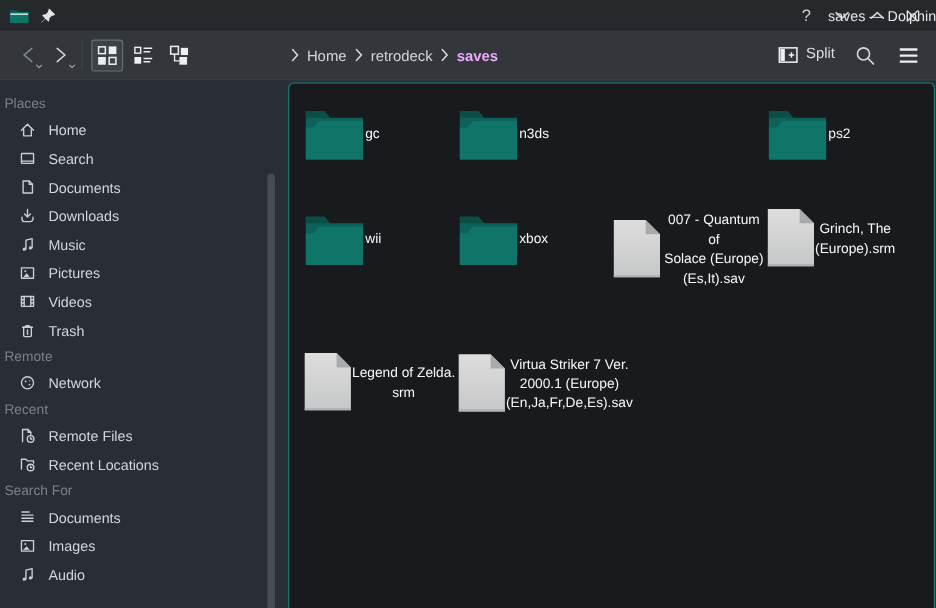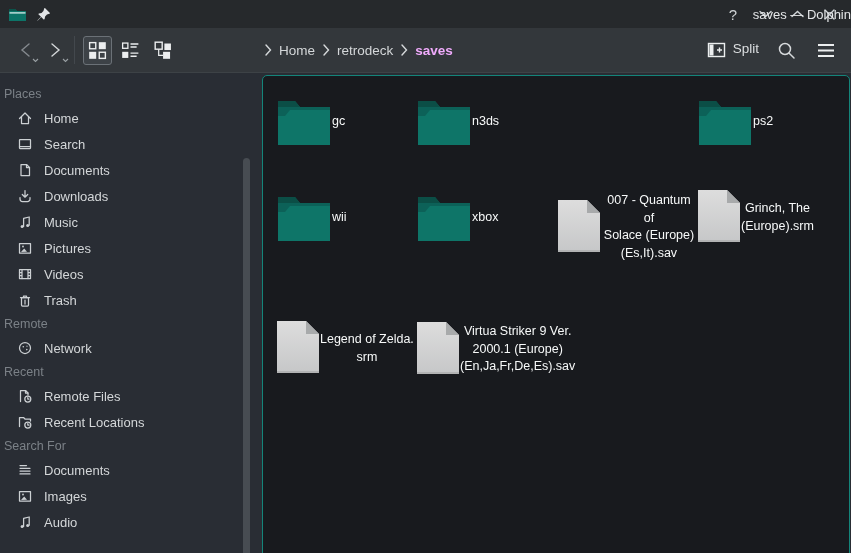--- a/index.html
+++ b/index.html
@@ -380,18 +380,18 @@
       </div>
     <div class="item-label">Legend of Zelda.
 srm</div>
   </div>
   <div class="fitem" style="left:153px; top:242px;">
     <div class="icon-box">
         <svg width="44" height="54">
           <use href="#sym-file"></use>
         </svg>
       </div>
-    <div class="item-label">Virtua Striker 9 Ver.
+    <div class="item-label">Virtua Striker 7 Ver.
 2000.1 (Europe)
 (En,Ja,Fr,De,Es).sav</div>
   </div>
 
 </div>
 
 </body></html>

